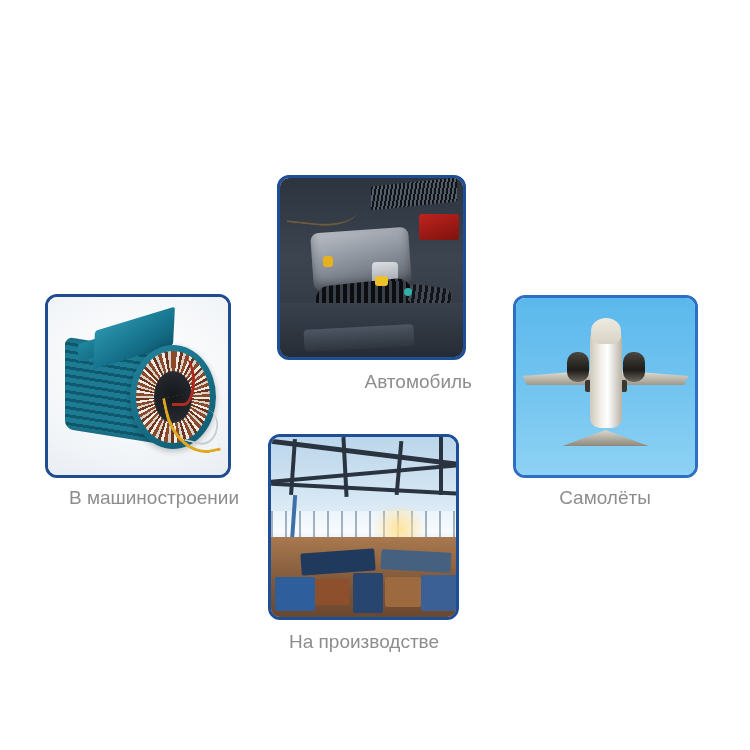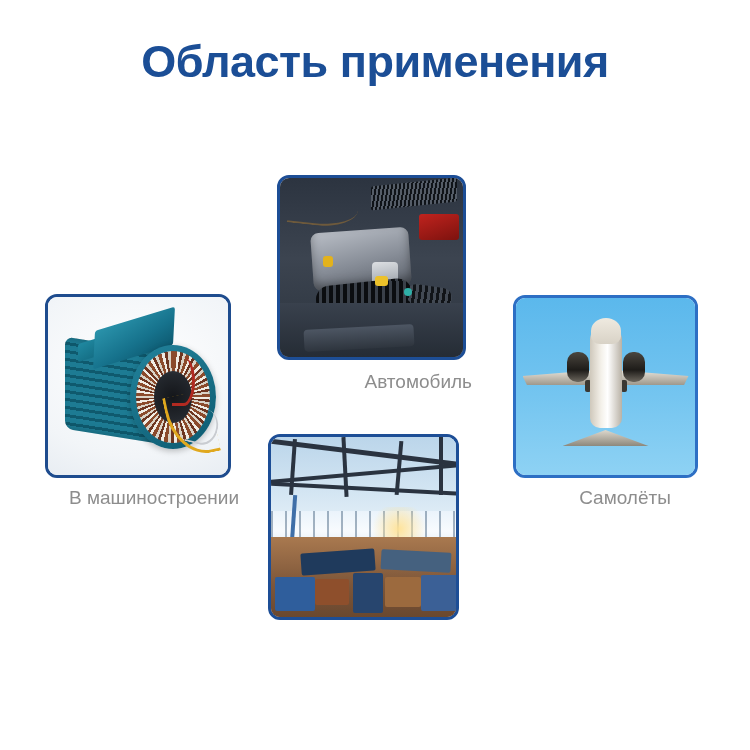--- a/index.html
+++ b/index.html
@@ -397,21 +397,21 @@
     position: absolute;
     top: 62px;
     width: 6px;
     height: 12px;
     background: #3a3833;
     border-radius: 2px;
   }
   .pl-gear-l { left: 64px; }
   .pl-gear-r { right: 64px; }
   #cap-plane {
-    left: 500px;
+    left: 480px;
     top: 487px;
     width: 250px;
   }
 
   
   #card-factory {
     left: 268px;
     top: 434px;
     width: 191px;
     height: 186px;
@@ -490,21 +490,20 @@
     left: 264px;
     top: 631px;
     width: 200px;
   }
 </style>
 </head>
 <body>
 
 <div id="slide">
 
-  <div class="title">Область применения</div>
 
   <div class="card" id="card-car">
     <div class="photo">
       <div class="eng-hoodgrille"></div>
       <div class="eng-wire1"></div>
       <div class="eng-battery"></div>
       <div class="eng-cover"></div>
       <div class="eng-resv"></div>
       <div class="eng-manifold"></div>
       <div class="eng-hose"></div>
@@ -567,14 +566,15 @@
       <div class="fx-floor"></div>
       <div class="fx-mach m6"></div>
       <div class="fx-mach m7"></div>
       <div class="fx-mach m1"></div>
       <div class="fx-mach m2"></div>
       <div class="fx-mach m3"></div>
       <div class="fx-mach m4"></div>
       <div class="fx-mach m5"></div>
     </div>
   </div>
+  <div class="caption" id="cap-factory">На производстве</div>
 
 </div>
 
 </body></html>

